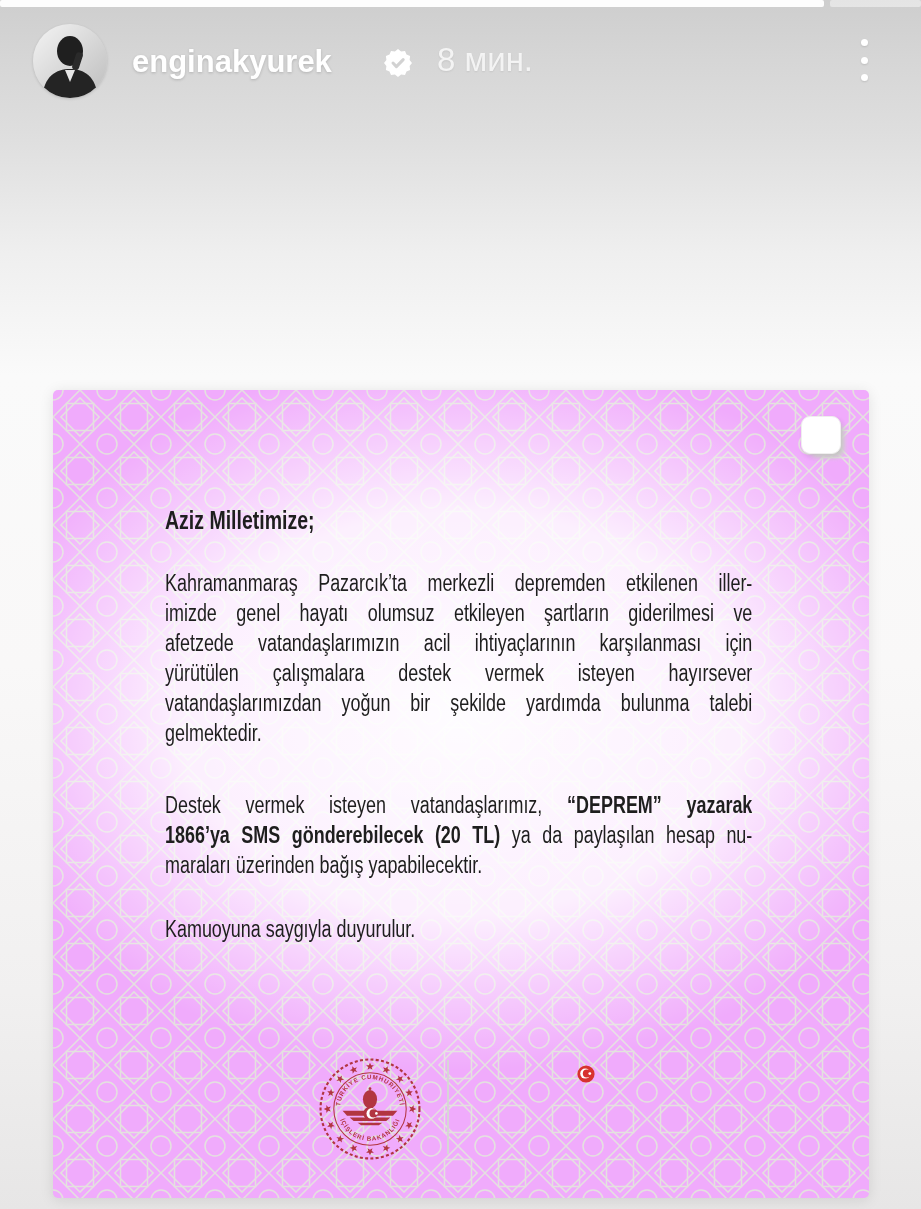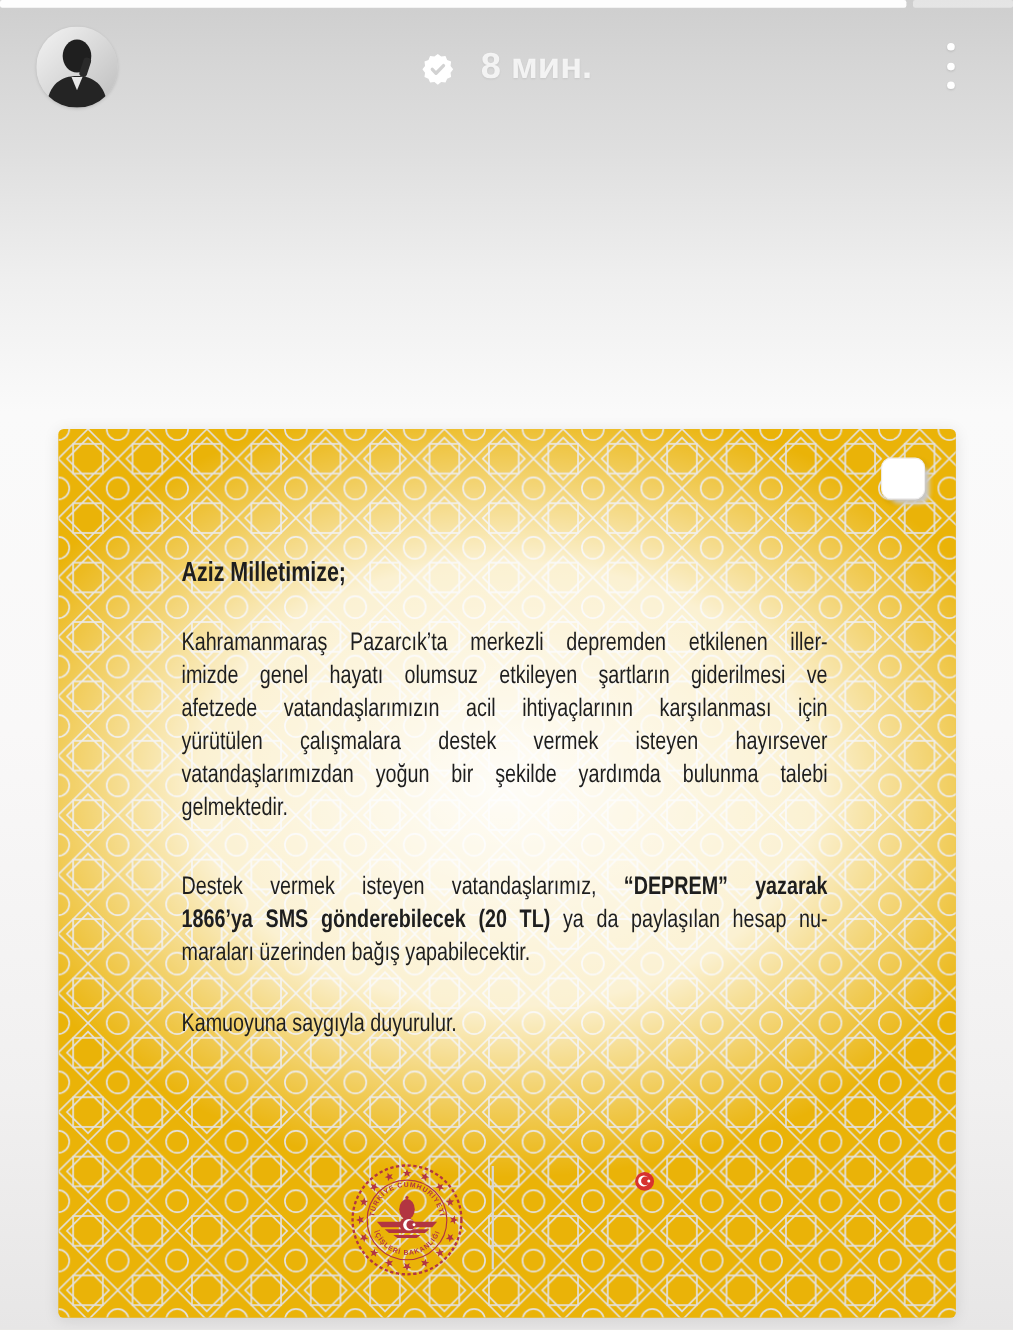--- a/index.html
+++ b/index.html
@@ -11,25 +11,25 @@
   .screen{position:absolute;inset:0;}
   
   .progress{position:absolute;top:0;left:0;right:0;height:7px;display:flex;gap:6px;}
   .progress .seg{height:7px;border-radius:2px;}
   .progress .seg.filled{width:89.5%;background:rgba(255,255,255,.96);}
   .progress .seg.rest{flex:1;background:rgba(255,255,255,.45);}
   
   .avatar{position:absolute;left:33px;top:24px;width:74px;height:74px;border-radius:50%;overflow:hidden;box-shadow:0 1px 3px rgba(0,0,0,.15);cursor:pointer;}
   .uname{position:absolute;left:132px;top:44px;font-size:31px;font-weight:700;color:#fff;text-shadow:0 1px 3px rgba(0,0,0,.18);cursor:pointer;}
   .vbadge{position:absolute;left:383px;top:48px;width:30px;height:30px;}
-  .time{position:absolute;left:437px;top:41px;font-size:33px;font-weight:700;color:rgba(255,255,255,.78);text-shadow:0 1px 2px rgba(0,0,0,.08);}
+  .time{position:absolute;left:437px;top:41px;font-size:33px;font-weight:400;color:rgba(255,255,255,.78);text-shadow:0 1px 2px rgba(0,0,0,.08);}
   .menu{position:absolute;left:852px;top:39px;width:24px;height:42px;display:flex;flex-direction:column;align-items:center;justify-content:space-between;cursor:pointer;}
   .menu .dot{width:7px;height:7px;border-radius:50%;background:#fff;box-shadow:0 1px 2px rgba(0,0,0,.12);}
   
-  .card{position:absolute;left:53px;top:390px;width:816px;height:808px;background:#eab308;border-radius:5px;box-shadow:0 2px 14px rgba(0,0,0,.10);overflow:hidden;}
+  .card{position:absolute;left:53px;top:390px;width:816px;height:808px;background:#f0abfc;border-radius:5px;box-shadow:0 2px 14px rgba(0,0,0,.10);overflow:hidden;}
   .pattern{position:absolute;inset:0;}
   .fade{position:absolute;inset:0;background:radial-gradient(ellipse 72% 52% at 50% 40%, rgba(255,255,255,.97) 0%, rgba(255,255,255,.82) 48%, rgba(255,255,255,0) 85%);}
   
   .sticker-wrap{position:absolute;left:748px;top:26px;width:48px;height:46px;cursor:pointer;}
   .sticker-back{position:absolute;left:8px;top:8px;width:36px;height:34px;border-radius:9px;background:#d9d8d7;filter:blur(2px);}
   .sticker-front{position:absolute;left:0;top:0;width:38px;height:36px;border-radius:9px;background:#fff;border:1px solid #efeeee;box-shadow:2px 3px 5px rgba(0,0,0,.10);}
   
   .textcol{position:absolute;left:112px;top:115px;width:753px;transform:scaleX(0.78);transform-origin:0 0;color:#1e1e1e;}
   .heading{font-size:25px;font-weight:700;line-height:30px;margin:0 0 33px 0;}
   .jline{font-size:23px;line-height:30px;height:30px;overflow:hidden;text-align:justify;text-align-last:justify;white-space:normal;}
@@ -61,20 +61,21 @@
             <stop offset="1" stop-color="#bdbdbd"></stop>
         </linearGradient>
       </defs>
       <rect width="74" height="74" fill="url(#avbg)"></rect>
       <ellipse cx="37" cy="27" rx="13" ry="15" fill="#1f1f1f"></ellipse>
       <path d="M9,74 C11,52 23,45 37,45 C51,45 63,52 65,74 Z" fill="#242424"></path>
       <polygon points="32,46 42,46 37,58" fill="#e8e8e8"></polygon>
       <rect x="41" y="28" width="7" height="18" rx="3" transform="rotate(18 44 37)" fill="#2a2a2a"></rect>
     </svg>
   </div>
+  <div class="uname">enginakyurek</div>
   <div class="vbadge">
     <svg width="30" height="30" viewBox="-15 -15 30 30">
       <polygon fill="#ffffff" points="14,0 11.6,3.1 12.1,7 8.5,8.5 7,12.1 3.1,11.6 0,14 -3.1,11.6 -7,12.1 -8.5,8.5 -12.1,7 -11.6,3.1 -14,0 -11.6,-3.1 -12.1,-7 -8.5,-8.5 -7,-12.1 -3.1,-11.6 0,-14 3.1,-11.6 7,-12.1 8.5,-8.5 12.1,-7 11.6,-3.1"></polygon>
       <path d="M-5,0 L-1.6,3.6 L5.2,-3.4" fill="none" stroke="#d2d2d2" stroke-width="3" stroke-linecap="round" stroke-linejoin="round"></path>
     </svg>
   </div>
   <div class="time">8 мин.</div>
   <div class="menu">
     <span class="dot"></span>
     <span class="dot"></span>

